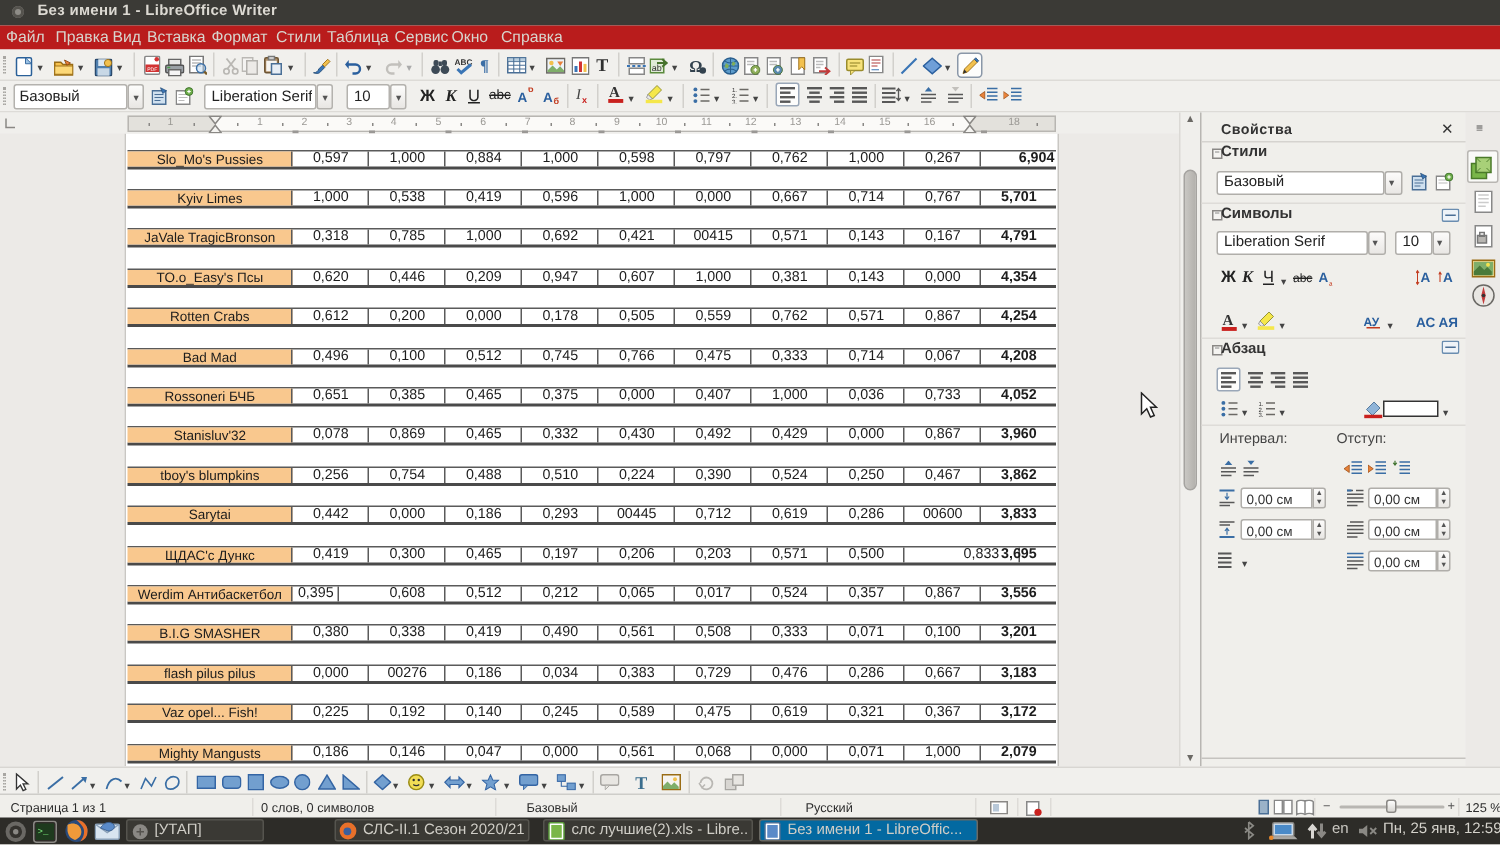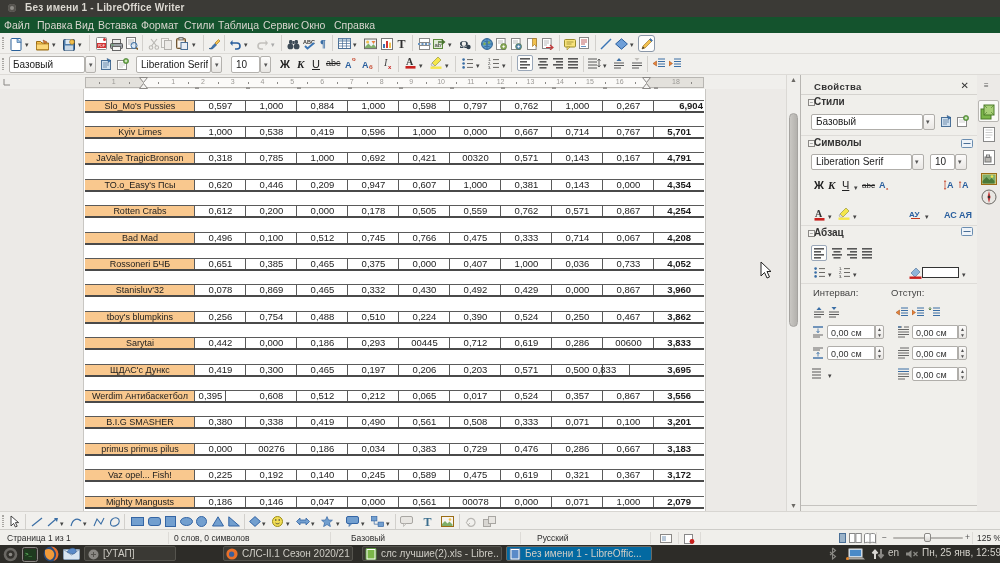--- a/index.html
+++ b/index.html
@@ -4,21 +4,21 @@
 *{margin:0;padding:0;box-sizing:border-box}
 html,body{width:1000px;height:563px;overflow:hidden}
 body{font-family:"Liberation Sans",sans-serif;position:relative;background:#f0efec;-webkit-font-smoothing:antialiased}
 span{white-space:nowrap}
 .cbox span{overflow:hidden}
 .a{position:absolute}
 
 #title{left:0;top:0;width:1000px;height:17px;background:#3b3a36;color:#dcd9d2;font-size:10px;font-weight:bold;letter-spacing:-.2px}
 #title .txt{position:absolute;left:25px;top:2px;letter-spacing:.2px}
 #title .ico{position:absolute;left:8px;top:4px;width:8px;height:8px;border-radius:50%;background:#8f8d88;box-shadow:inset 0 0 0 2px #55534e}
-#menu{left:0;top:17px;width:1000px;height:16px;background:#14532d;color:#d8d5ce;font-size:10.5px}
+#menu{left:0;top:17px;width:1000px;height:16px;background:#b91c1c;color:#d8d5ce;font-size:10.5px}
 #menu span{position:absolute;top:2px}
 
 #tb1{left:0;top:33px;width:1000px;height:21px;background:#f1f0ed;border-bottom:1px solid #dddbd7}
 #tb2{left:0;top:54px;width:1000px;height:21px;background:#f1f0ed;border-bottom:1px solid #dddbd7}
 .grip{width:2px;height:12px;border-left:1px dotted #a8a6a2;border-right:1px dotted #a8a6a2}
 .sep{width:1px;height:16px;background:#d2d0cc;top:2px}
 .dda{font-size:7px;color:#444;top:8px}
 .cbox{background:#fff;border:1px solid #b4b2ae;border-radius:2px;height:17px;font-size:10px;color:#222}
 .cbtn{background:linear-gradient(#fdfdfc,#e8e6e3);border:1px solid #b4b2ae;border-radius:2px;height:17px}
 .cbtn:after{content:"▾";font-size:7px;color:#555;position:absolute;left:3px;top:4px}
@@ -479,21 +479,21 @@
 <div class="tc num" style="left:518.2px;width:51.0px">0,767</div>
 <div class="tc tot" style="left:569.2px;width:49.5px">5,701</div>
 </div>
 <div class="trow" style="top:152.4px">
 <div class="tc name" style="left:0;width:110.2px">JaVale TragicBronson</div>
 <div class="tc num" style="left:110.2px;width:51.0px">0,318</div>
 <div class="tc num" style="left:161.2px;width:51.0px">0,785</div>
 <div class="tc num" style="left:212.2px;width:51.0px">1,000</div>
 <div class="tc num" style="left:263.2px;width:51.0px">0,692</div>
 <div class="tc num" style="left:314.2px;width:51.0px">0,421</div>
-<div class="tc num" style="left:365.2px;width:51.0px">00320</div>
+<div class="tc num" style="left:365.2px;width:51.0px">00415</div>
 <div class="tc num" style="left:416.2px;width:51.0px">0,571</div>
 <div class="tc num" style="left:467.2px;width:51.0px">0,143</div>
 <div class="tc num" style="left:518.2px;width:51.0px">0,167</div>
 <div class="tc tot" style="left:569.2px;width:49.5px">4,791</div>
 </div>
 <div class="trow" style="top:178.8px">
 <div class="tc name" style="left:0;width:110.2px">TO.o_Easy's Псы</div>
 <div class="tc num" style="left:110.2px;width:51.0px">0,620</div>
 <div class="tc num" style="left:161.2px;width:51.0px">0,446</div>
 <div class="tc num" style="left:212.2px;width:51.0px">0,209</div>
@@ -586,21 +586,21 @@
 <div class="trow" style="top:363.6px">
 <div class="tc name" style="left:0;width:110.2px">ЩДАС'с Дункс</div>
 <div class="tc num" style="left:110.2px;width:51.0px">0,419</div>
 <div class="tc num" style="left:161.2px;width:51.0px">0,300</div>
 <div class="tc num" style="left:212.2px;width:51.0px">0,465</div>
 <div class="tc num" style="left:263.2px;width:51.0px">0,197</div>
 <div class="tc num" style="left:314.2px;width:51.0px">0,206</div>
 <div class="tc num" style="left:365.2px;width:51.0px">0,203</div>
 <div class="tc num" style="left:416.2px;width:51.0px">0,571</div>
 <div class="tc num" style="left:467.2px;width:51.0px">0,500</div>
-<div class="tc num" style="left:494px;width:51.0px">0,833</div>
+<div class="tc num" style="left:544px;width:51.0px">0,833</div>
 <div class="tc tot" style="left:569.2px;width:49.5px">3,695</div>
 </div>
 <div class="trow" style="top:390.0px">
 <div class="tc name" style="left:0;width:110.2px">Werdim Антибаскетбол</div>
 <div class="tc num" style="left:110.2px;width:31px">0,395</div>
 <div class="tc num" style="left:161.2px;width:51.0px">0,608</div>
 <div class="tc num" style="left:212.2px;width:51.0px">0,512</div>
 <div class="tc num" style="left:263.2px;width:51.0px">0,212</div>
 <div class="tc num" style="left:314.2px;width:51.0px">0,065</div>
 <div class="tc num" style="left:365.2px;width:51.0px">0,017</div>
@@ -616,21 +616,21 @@
 <div class="tc num" style="left:212.2px;width:51.0px">0,419</div>
 <div class="tc num" style="left:263.2px;width:51.0px">0,490</div>
 <div class="tc num" style="left:314.2px;width:51.0px">0,561</div>
 <div class="tc num" style="left:365.2px;width:51.0px">0,508</div>
 <div class="tc num" style="left:416.2px;width:51.0px">0,333</div>
 <div class="tc num" style="left:467.2px;width:51.0px">0,071</div>
 <div class="tc num" style="left:518.2px;width:51.0px">0,100</div>
 <div class="tc tot" style="left:569.2px;width:49.5px">3,201</div>
 </div>
 <div class="trow" style="top:442.8px">
-<div class="tc name" style="left:0;width:110.2px">primus primus pilus</div>
+<div class="tc name" style="left:0;width:110.2px">flash pilus pilus</div>
 <div class="tc num" style="left:110.2px;width:51.0px">0,000</div>
 <div class="tc num" style="left:161.2px;width:51.0px">00276</div>
 <div class="tc num" style="left:212.2px;width:51.0px">0,186</div>
 <div class="tc num" style="left:263.2px;width:51.0px">0,034</div>
 <div class="tc num" style="left:314.2px;width:51.0px">0,383</div>
 <div class="tc num" style="left:365.2px;width:51.0px">0,729</div>
 <div class="tc num" style="left:416.2px;width:51.0px">0,476</div>
 <div class="tc num" style="left:467.2px;width:51.0px">0,286</div>
 <div class="tc num" style="left:518.2px;width:51.0px">0,667</div>
 <div class="tc tot" style="left:569.2px;width:49.5px">3,183</div>
@@ -648,21 +648,21 @@
 <div class="tc num" style="left:518.2px;width:51.0px">0,367</div>
 <div class="tc tot" style="left:569.2px;width:49.5px">3,172</div>
 </div>
 <div class="trow" style="top:495.6px">
 <div class="tc name" style="left:0;width:110.2px">Mighty Mangusts</div>
 <div class="tc num" style="left:110.2px;width:51.0px">0,186</div>
 <div class="tc num" style="left:161.2px;width:51.0px">0,146</div>
 <div class="tc num" style="left:212.2px;width:51.0px">0,047</div>
 <div class="tc num" style="left:263.2px;width:51.0px">0,000</div>
 <div class="tc num" style="left:314.2px;width:51.0px">0,561</div>
-<div class="tc num" style="left:365.2px;width:51.0px">00078</div>
+<div class="tc num" style="left:365.2px;width:51.0px">0,068</div>
 <div class="tc num" style="left:416.2px;width:51.0px">0,000</div>
 <div class="tc num" style="left:467.2px;width:51.0px">0,071</div>
 <div class="tc num" style="left:518.2px;width:51.0px">1,000</div>
 <div class="tc tot" style="left:569.2px;width:49.5px">2,079</div>
 </div>
     </div>
     <svg class="a" style="left:760px;top:172px" width="12" height="19" viewBox="0 0 12 19">
       <path d="M1 1 L1 15 L4.5 11.5 L7 17 L9.5 16 L7 10.5 L11 10.5 Z" fill="#fff" stroke="#222" stroke-width="1"></path>
     </svg>
   </div>

